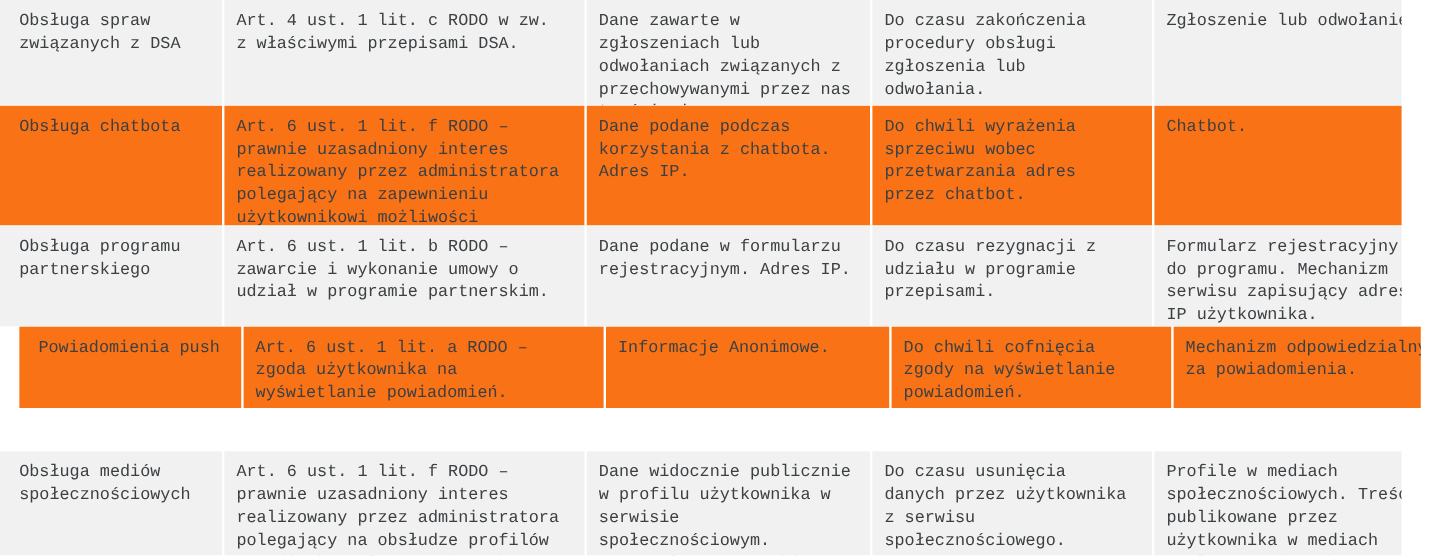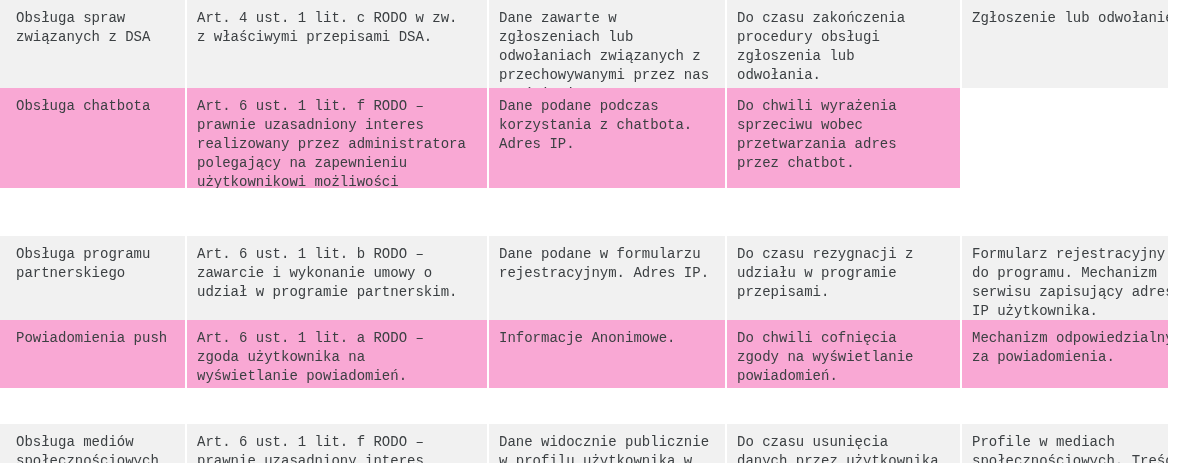--- a/index.html
+++ b/index.html
@@ -17,25 +17,25 @@
     display: grid;
     grid-template-columns: 185px 300px 236px 233px 238px;
     column-gap: 2px;
     background: #ffffff; 
     width: 1168px;
     overflow: hidden;
     font-family: Liberation Mono, monospace;
   }
   .t-row.h1 { height: 88px; }
   .t-row.h2 { height: 100px; }
-  .t-row.h3 { height: 84px; margin-top: 48px; }
-  .t-row.h4 { height: 68px; }
+  .t-row.h3 { height: 84px; }
+  .t-row.h4 { height: 68px; margin-left: 16px; }
   .t-row.h5 { height: 123px; margin-top: 36px; }
   .t-row.alt .t-cell { background: #f1f1f1; }
-  .t-row.base .t-cell { background: #f9a8d4; }
+  .t-row.base .t-cell { background: #f97316; }
   .t-cell {
     padding: 9px 14px 8px 10px;
     font-size: 14px;
     line-height: 19px;
     color: #3c4043;
     overflow: hidden;
   }
   .t-cell.first { padding-left: 16px; }
 </style>
 </head>
@@ -49,20 +49,21 @@
     <div class="t-cell">Dane zawarte w zgłoszeniach lub odwołaniach związanych z przechowywanymi przez nas treściami.</div>
     <div class="t-cell">Do czasu zakończenia procedury obsługi zgłoszenia lub odwołania.</div>
     <div class="t-cell">Zgłoszenie lub odwołanie.</div>
   </div>
 
   <div class="t-row base h2">
     <div class="t-cell first">Obsługa chatbota</div>
     <div class="t-cell">Art. 6 ust. 1 lit. f RODO – prawnie uzasadniony interes realizowany przez administratora polegający na zapewnieniu użytkownikowi możliwości interakcji z chatbotem.</div>
     <div class="t-cell">Dane podane podczas korzystania z chatbota. Adres IP.</div>
     <div class="t-cell">Do chwili wyrażenia sprzeciwu wobec przetwarzania adres przez chatbot.</div>
+    <div class="t-cell">Chatbot.</div>
   </div>
 
   <div class="t-row alt h3">
     <div class="t-cell first">Obsługa programu partnerskiego</div>
     <div class="t-cell">Art. 6 ust. 1 lit. b RODO – zawarcie i wykonanie umowy o udział w programie partnerskim.</div>
     <div class="t-cell">Dane podane w formularzu rejestracyjnym. Adres IP.</div>
     <div class="t-cell">Do czasu rezygnacji z udziału w programie przepisami.</div>
     <div class="t-cell">Formularz rejestracyjny do programu. Mechanizm serwisu zapisujący adres IP użytkownika.</div>
   </div>
 

